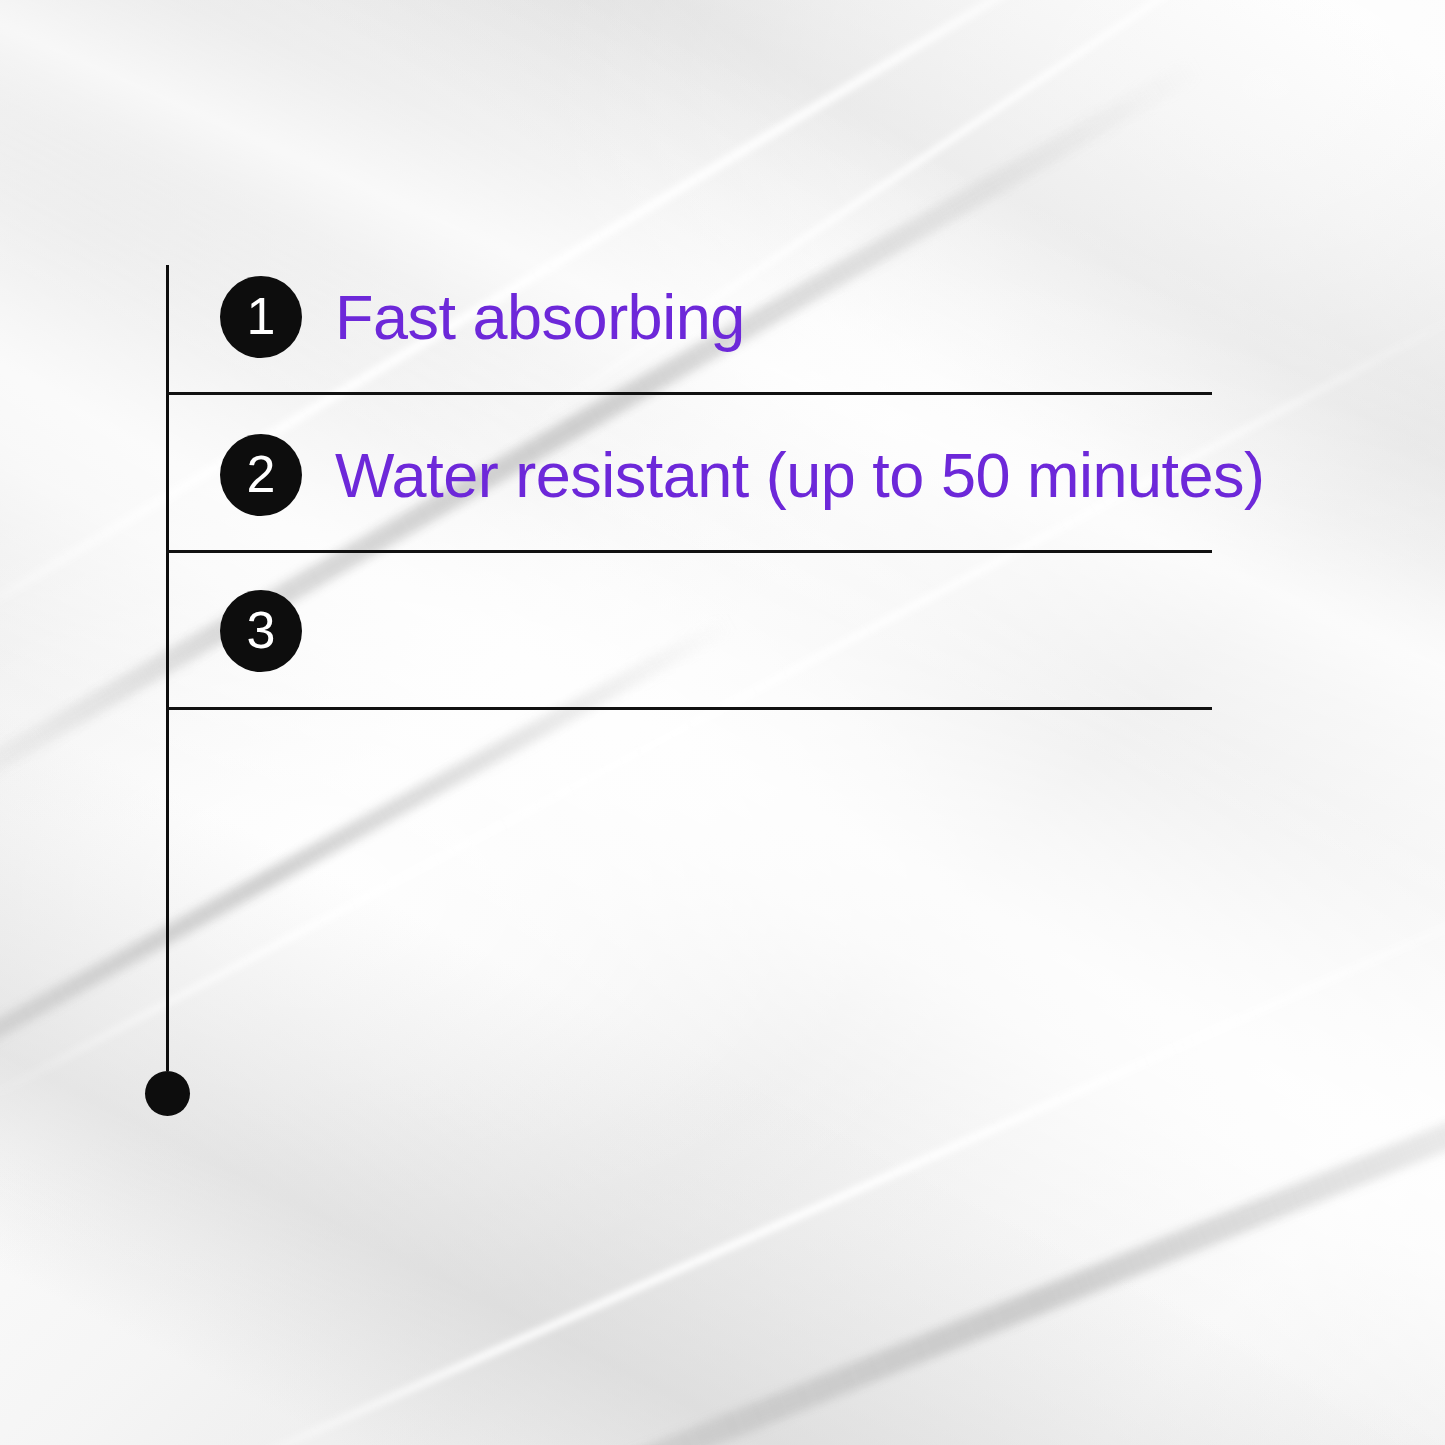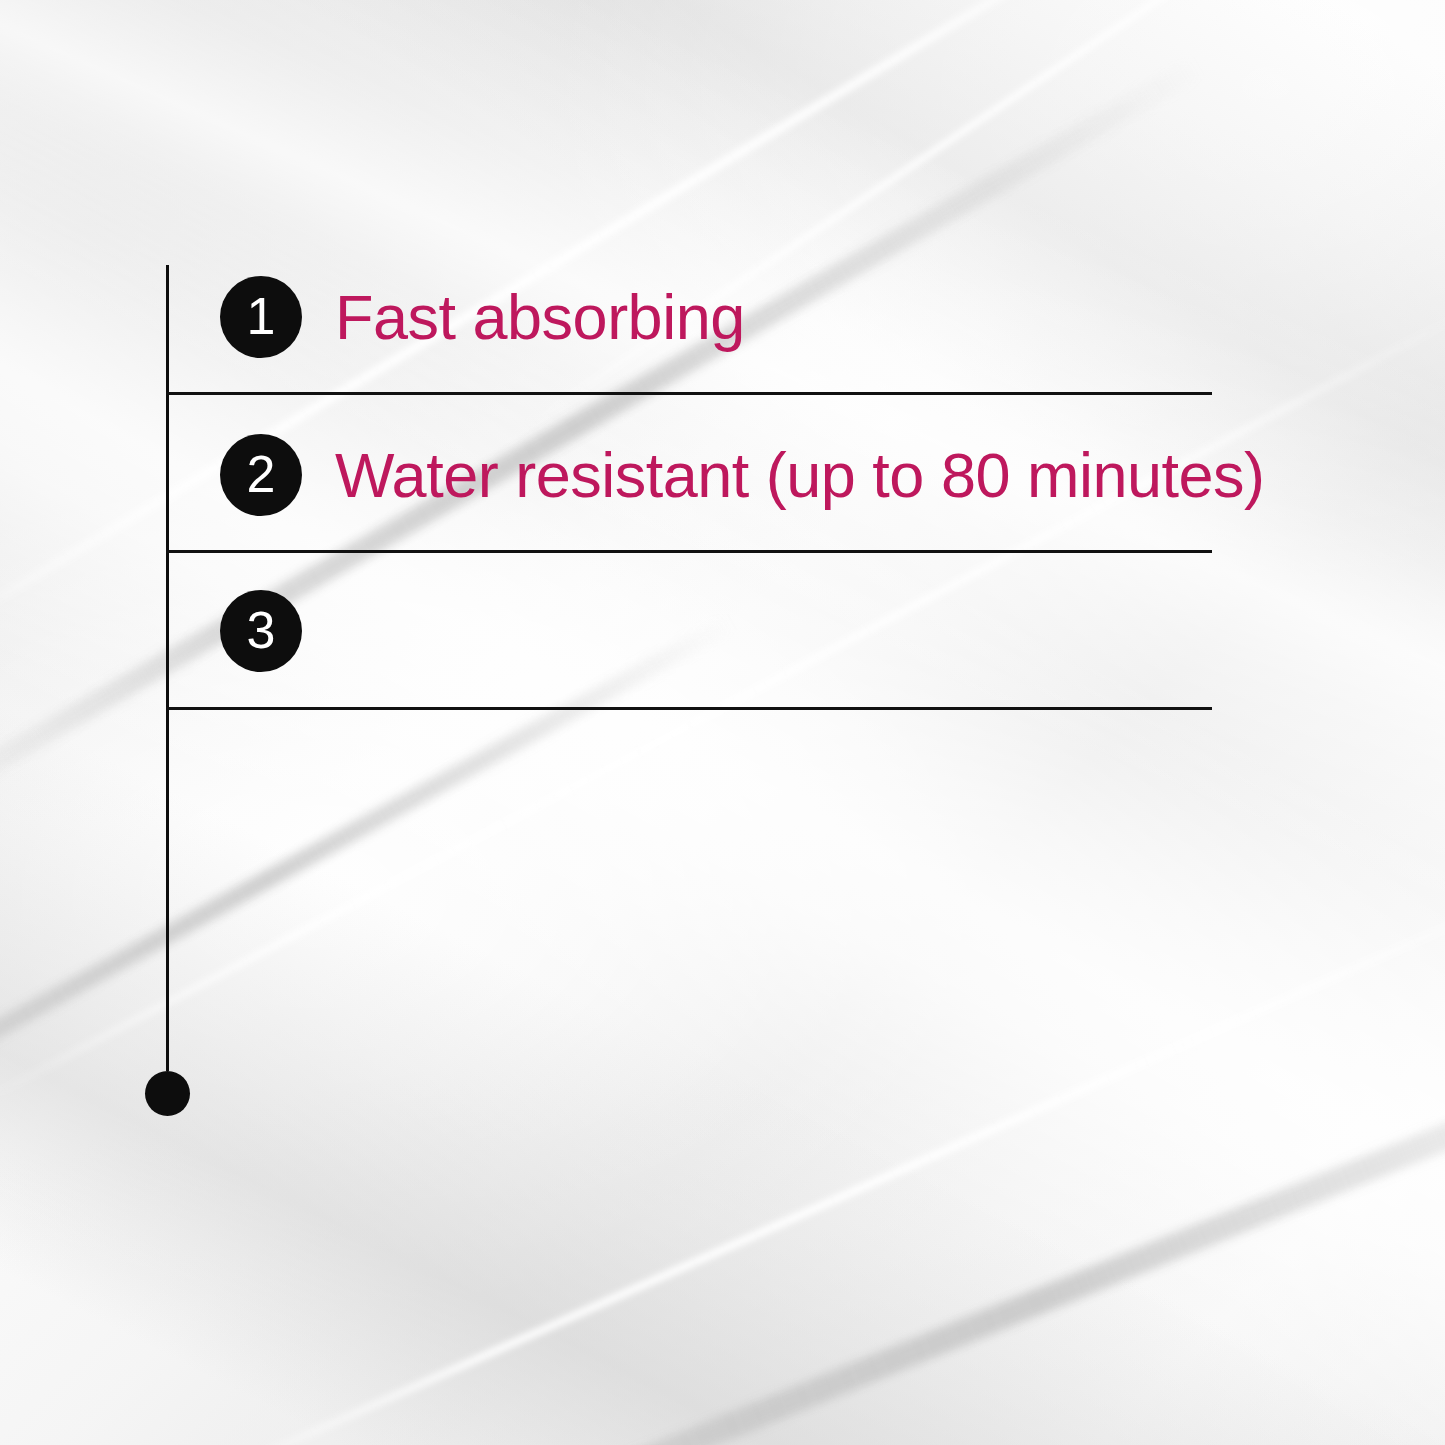--- a/index.html
+++ b/index.html
@@ -214,21 +214,21 @@
     font-weight: 400;
     letter-spacing: 0;
     flex: 0 0 auto;
     padding-bottom: 3px;
   }
 
   .row-label {
     margin-left: 33px;
     font-size: 63px;
     line-height: 1;
-    color: #be185d;
+    color: #6d28d9;
     font-weight: 400;
     letter-spacing: -0.5px;
     white-space: nowrap;
   }
 </style>
 </head>
 <body>
 
 <div id="canvas">
 
@@ -260,21 +260,21 @@
     <div class="divider d2"></div>
     <div class="divider d3"></div>
 
     <div class="row r1">
       <div class="badge">1</div>
       <div class="row-label">Fast absorbing</div>
     </div>
 
     <div class="row r2">
       <div class="badge">2</div>
-      <div class="row-label">Water resistant (up to 80 minutes)</div>
+      <div class="row-label">Water resistant (up to 50 minutes)</div>
     </div>
 
     <div class="row r3">
       <div class="badge">3</div>
     </div>
 
   </div>
 </div>
 
 </body></html>

